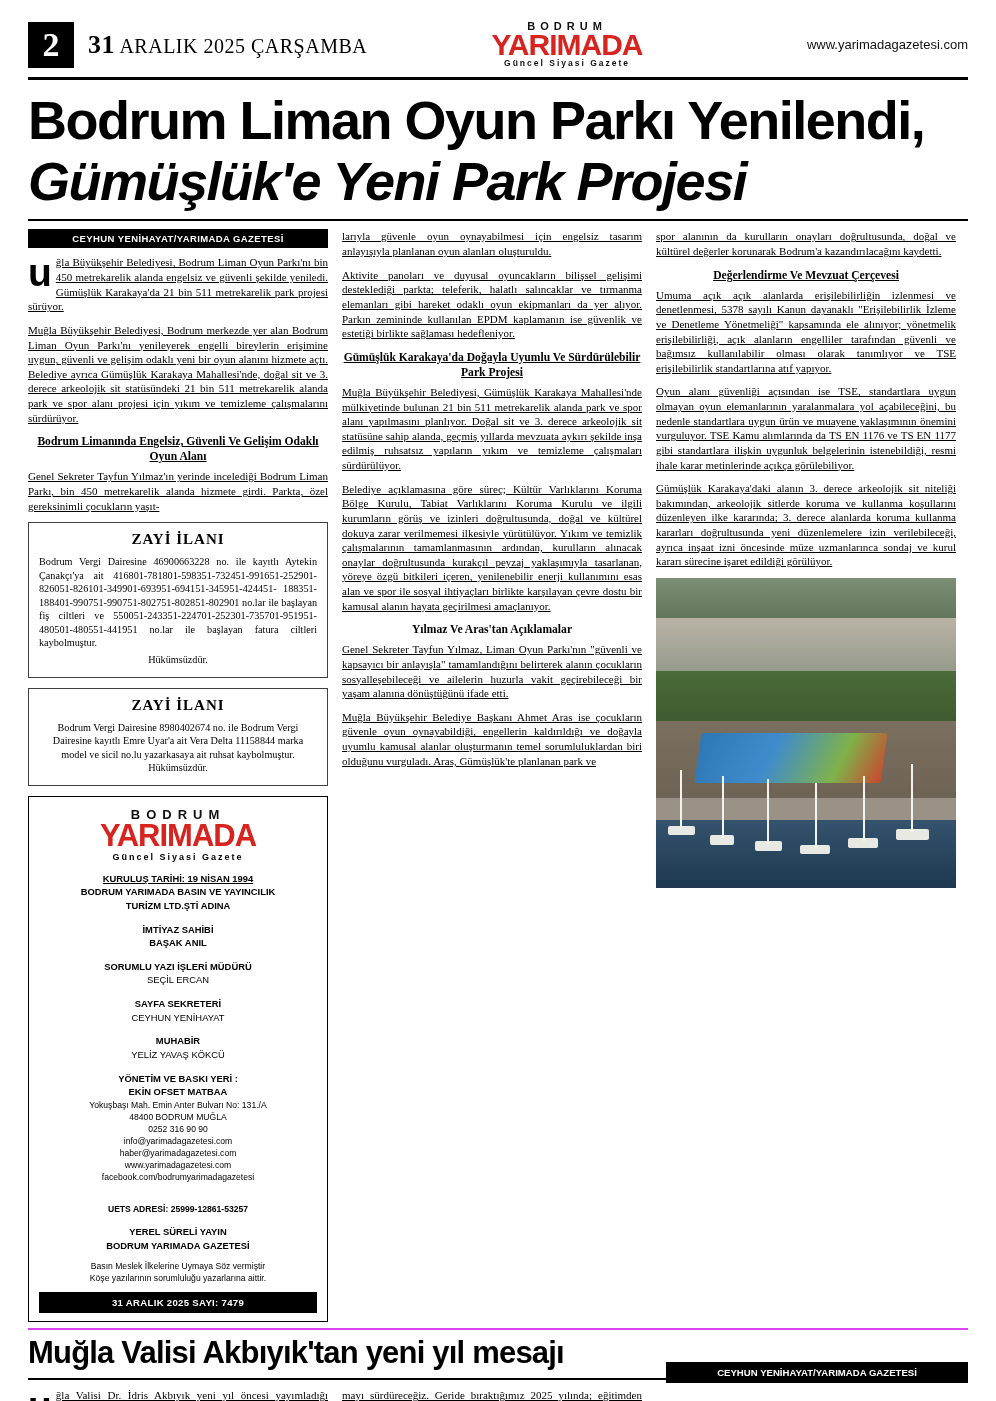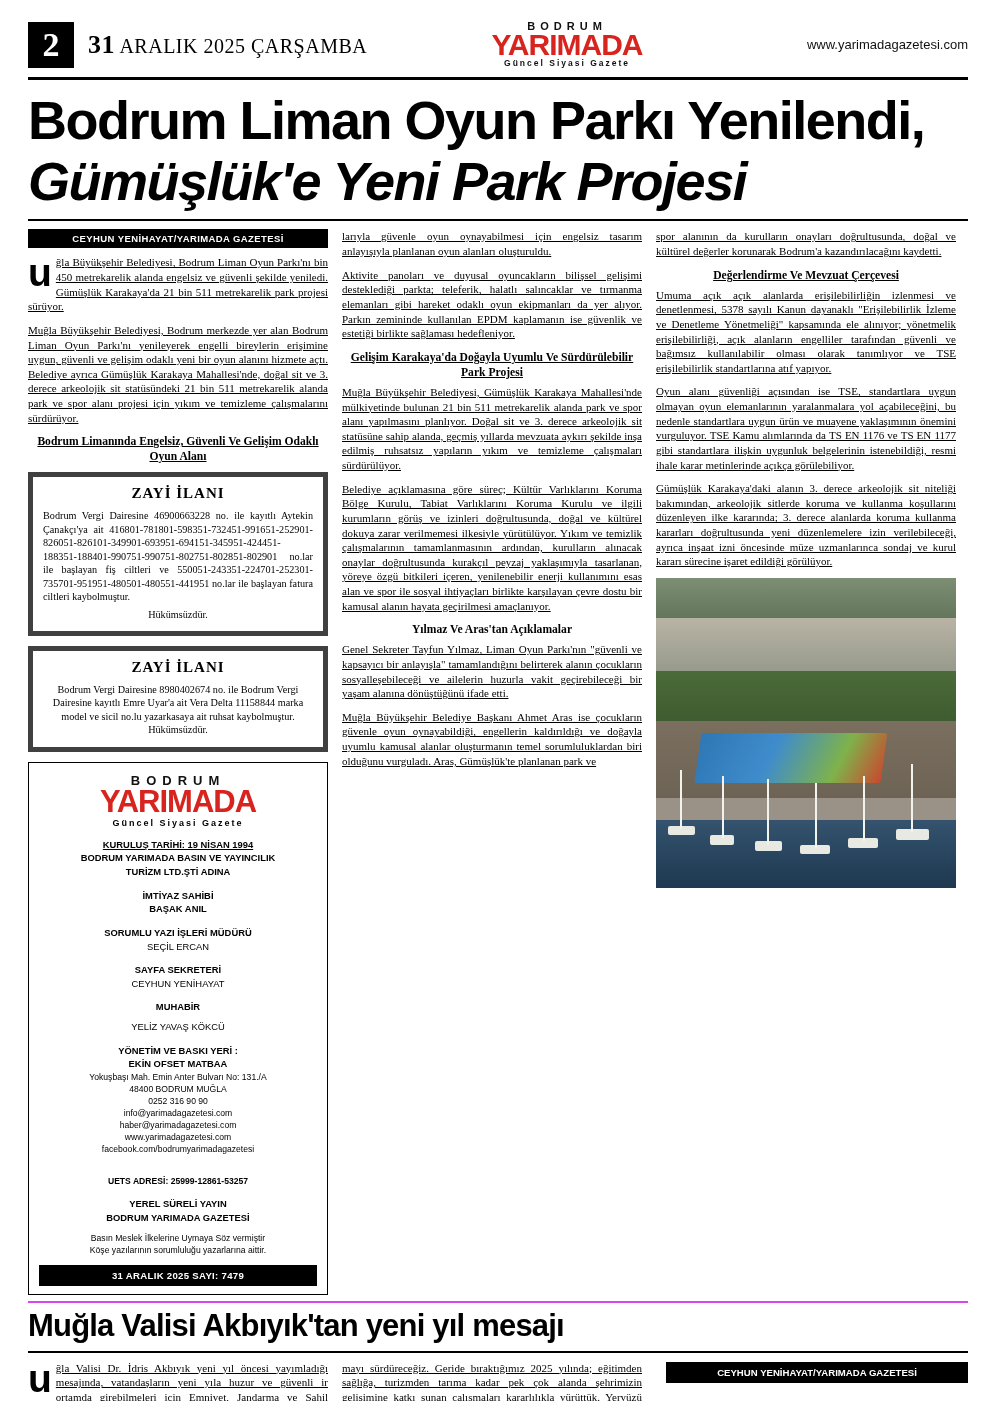--- a/index.html
+++ b/index.html
@@ -122,21 +122,21 @@
     font-weight: bold;
     margin: 2px 0 5px 0;
     text-decoration: underline;
     line-height: 1.3;
     text-align: center;
   }
   h3.sub.nound { text-decoration: none; }
 
   
   .box {
-    border: 5px solid #404040;
+    border: 1px solid #404040;
     padding: 8px 10px 10px 10px;
     margin: 8px 0 10px 0;
   }
   .box h4 {
     font-family: "Liberation Serif", serif;
     font-size: 15px;
     letter-spacing: 1px;
     text-align: center;
     font-weight: bold;
     margin: 0 0 7px 0;
@@ -255,20 +255,21 @@
   </div>
   <div class="rule-under-head"></div>
 
   <div class="cols">
 
     <div class="col left">
       <div class="byline-bar">CEYHUN YENİHAYAT/YARIMADA GAZETESİ</div>
       <p class="body first">uğla Büyükşehir Belediyesi, Bodrum Liman Oyun Parkı'nı bin 450 metrekarelik alanda engelsiz ve güvenli şekilde yeniledi. Gümüşlük Karakaya'da 21 bin 511 metrekarelik park projesi sürüyor.</p>
       <p class="body">Muğla Büyükşehir Belediyesi, Bodrum merkezde yer alan Bodrum Liman Oyun Parkı'nı yenileyerek engelli bireylerin erişimine uygun, güvenli ve gelişim odaklı yeni bir oyun alanını hizmete açtı. Belediye ayrıca Gümüşlük Karakaya Mahallesi'nde, doğal sit ve 3. derece arkeolojik sit statüsündeki 21 bin 511 metrekarelik alanda park ve spor alanı projesi için yıkım ve temizleme çalışmalarını sürdürüyor.</p>
       <h3 class="sub">Bodrum Limanında Engelsiz, Güvenli Ve Gelişim Odaklı Oyun Alanı</h3>
+      <p class="body">Genel Sekreter Tayfun Yılmaz'ın yerinde incelediği Bodrum Liman Parkı, bin 450 metrekarelik alanda hizmete girdi. Parkta, özel gereksinimli çocukların yaşıt-</p>
 
       <div class="box">
         <h4>ZAYİ İLANI</h4>
         <p>Bodrum Vergi Dairesine 46900663228 no. ile kayıtlı Aytekin Çanakçı'ya ait 416801-781801-598351-732451-991651-252901- 826051-826101-349901-693951-694151-345951-424451- 188351-188401-990751-990751-802751-802851-802901 no.lar ile başlayan fiş ciltleri ve  550051-243351-224701-252301-735701-951951-480501-480551-441951 no.lar ile başlayan fatura ciltleri kaybolmuştur.</p>
         <p style="text-align:center;margin-top:4px;">Hükümsüzdür.</p>
       </div>
 
       <div class="box">
         <h4>ZAYİ İLANI</h4>
         <p style="text-align:center;">Bodrum Vergi Dairesine 8980402674 no. ile Bodrum Vergi Dairesine kayıtlı Emre Uyar'a ait Vera Delta 11158844 marka model ve sicil no.lu yazarkasaya ait ruhsat kaybolmuştur. Hükümsüzdür.</p>
@@ -292,21 +293,21 @@
         <div class="blk">
           <div>SORUMLU YAZI İŞLERİ MÜDÜRÜ</div>
           <div style="font-weight:normal">SEÇİL ERCAN</div>
         </div>
         <div class="blk">
           <div>SAYFA SEKRETERİ</div>
           <div style="font-weight:normal">CEYHUN YENİHAYAT</div>
         </div>
         <div class="blk">
           <div>MUHABİR</div>
-          <div style="font-weight:normal;margin-top:6px;">YELİZ YAVAŞ KÖKCÜ</div>
+          <div style="font-weight:normal;">YELİZ YAVAŞ KÖKCÜ</div>
         </div>
         <div class="blk">
           <div>YÖNETİM VE BASKI YERİ :</div>
           <div>EKİN OFSET MATBAA</div>
           <div class="small">Yokuşbaşı Mah. Emin Anter Bulvarı No: 131./A</div>
           <div class="small">48400 BODRUM MUĞLA</div>
           <div class="small">0252 316 90 90</div>
           <div class="small">info@yarimadagazetesi.com</div>
           <div class="small">haber@yarimadagazetesi.com</div>
           <div class="small">www.yarimadagazetesi.com</div>
@@ -322,21 +323,21 @@
           <div class="small" style="font-weight:normal;margin-top:8px;white-space:pre-line;">Basın Meslek İlkelerine Uymaya Söz vermiştir
 Köşe yazılarının sorumluluğu yazarlarına aittir.</div>
         </div>
         <div class="footer-bar">31 ARALIK 2025  SAYI: 7479</div>
       </div>
     </div>
 
     <div class="col mid">
       <p class="body">larıyla güvenle oyun oynayabilmesi için engelsiz tasarım anlayışıyla planlanan oyun alanları oluşturuldu.</p>
       <p class="body">Aktivite panoları ve duyusal oyuncakların bilişsel gelişimi desteklediği parkta; teleferik, halatlı salıncaklar ve tırmanma elemanları gibi hareket odaklı oyun ekipmanları da yer alıyor. Parkın zemininde kullanılan EPDM kaplamanın ise güvenlik ve estetiği birlikte sağlaması hedefleniyor.</p>
-      <h3 class="sub">Gelişim Karakaya'da Doğayla Uyumlu Ve Sürdürülebilir Park Projesi</h3>
+      <h3 class="sub">Gümüşlük Karakaya'da Doğayla Uyumlu Ve Sürdürülebilir Park Projesi</h3>
       <p class="body">Muğla Büyükşehir Belediyesi, Gümüşlük Karakaya Mahallesi'nde mülkiyetinde bulunan 21 bin 511 metrekarelik alanda park ve spor alanı yapılmasını planlıyor. Doğal sit ve 3. derece arkeolojik sit statüsüne sahip alanda, geçmiş yıllarda mevzuata aykırı şekilde inşa edilmiş ruhsatsız yapıların yıkım ve temizleme çalışmaları sürdürülüyor.</p>
       <p class="body">Belediye açıklamasına göre süreç; Kültür Varlıklarını Koruma Bölge Kurulu, Tabiat Varlıklarını Koruma Kurulu ve ilgili kurumların görüş ve izinleri doğrultusunda, doğal ve kültürel dokuya zarar verilmemesi ilkesiyle yürütülüyor. Yıkım ve temizlik çalışmalarının tamamlanmasının ardından, kurulların alınacak onaylar doğrultusunda kurakçıl peyzaj yaklaşımıyla tasarlanan, yöreye özgü bitkileri içeren, yenilenebilir enerji kullanımını esas alan ve spor ile sosyal ihtiyaçları birlikte karşılayan çevre dostu bir kamusal alanın hayata geçirilmesi amaçlanıyor.</p>
       <h3 class="sub nound">Yılmaz Ve Aras'tan Açıklamalar</h3>
       <p class="body">Genel Sekreter Tayfun Yılmaz, Liman Oyun Parkı'nın "güvenli ve kapsayıcı bir anlayışla" tamamlandığını belirterek alanın çocukların sosyalleşebileceği ve ailelerin huzurla vakit geçirebileceği bir yaşam alanına dönüştüğünü ifade etti.</p>
       <p class="body">Muğla Büyükşehir Belediye Başkanı Ahmet Aras ise çocukların güvenle oyun oynayabildiği, engellerin kaldırıldığı ve doğayla uyumlu kamusal alanlar oluşturmanın temel sorumluluklardan biri olduğunu vurguladı. Aras, Gümüşlük'te planlanan park ve</p>
     </div>
 
     <div class="col right">
       <p class="body">spor alanının da kurulların onayları doğrultusunda, doğal ve kültürel değerler korunarak Bodrum'a kazandırılacağını kaydetti.</p>
       <h3 class="sub">Değerlendirme Ve Mevzuat Çerçevesi</h3>

